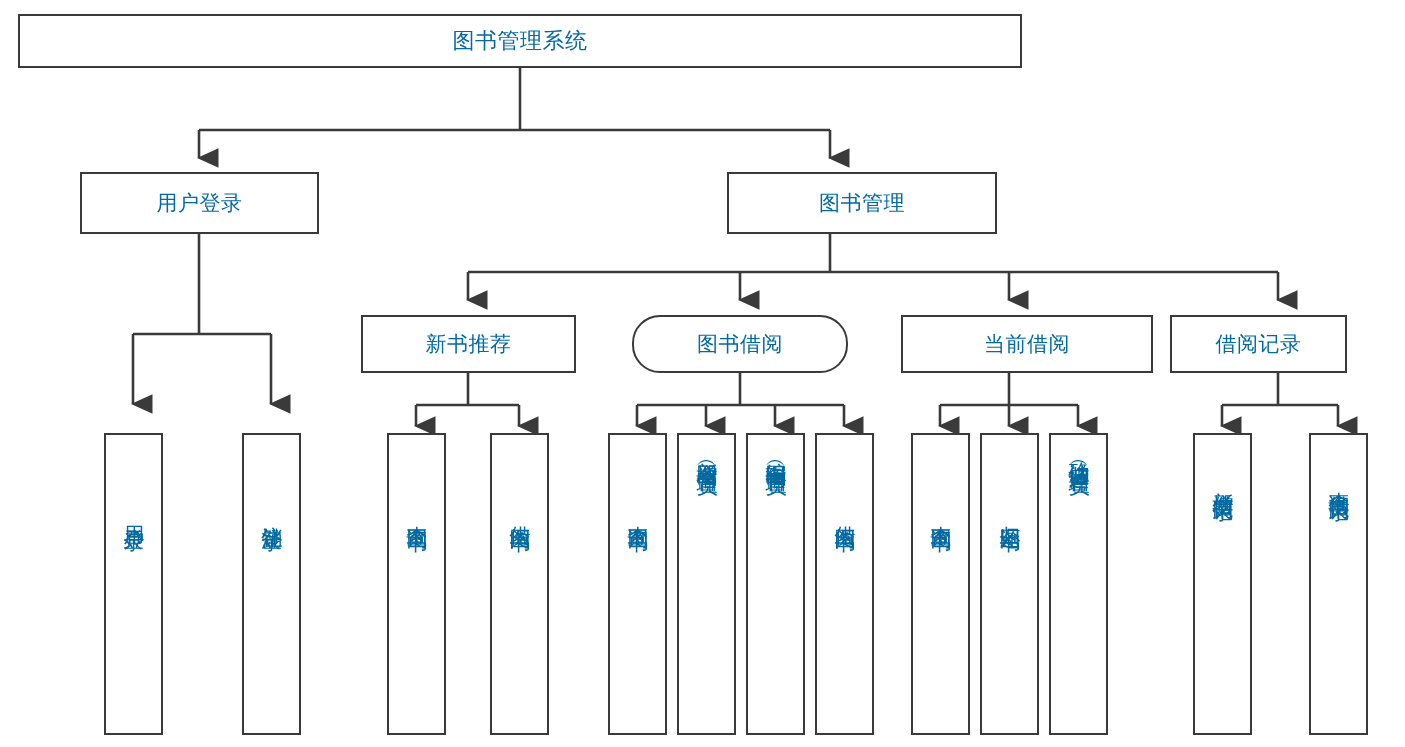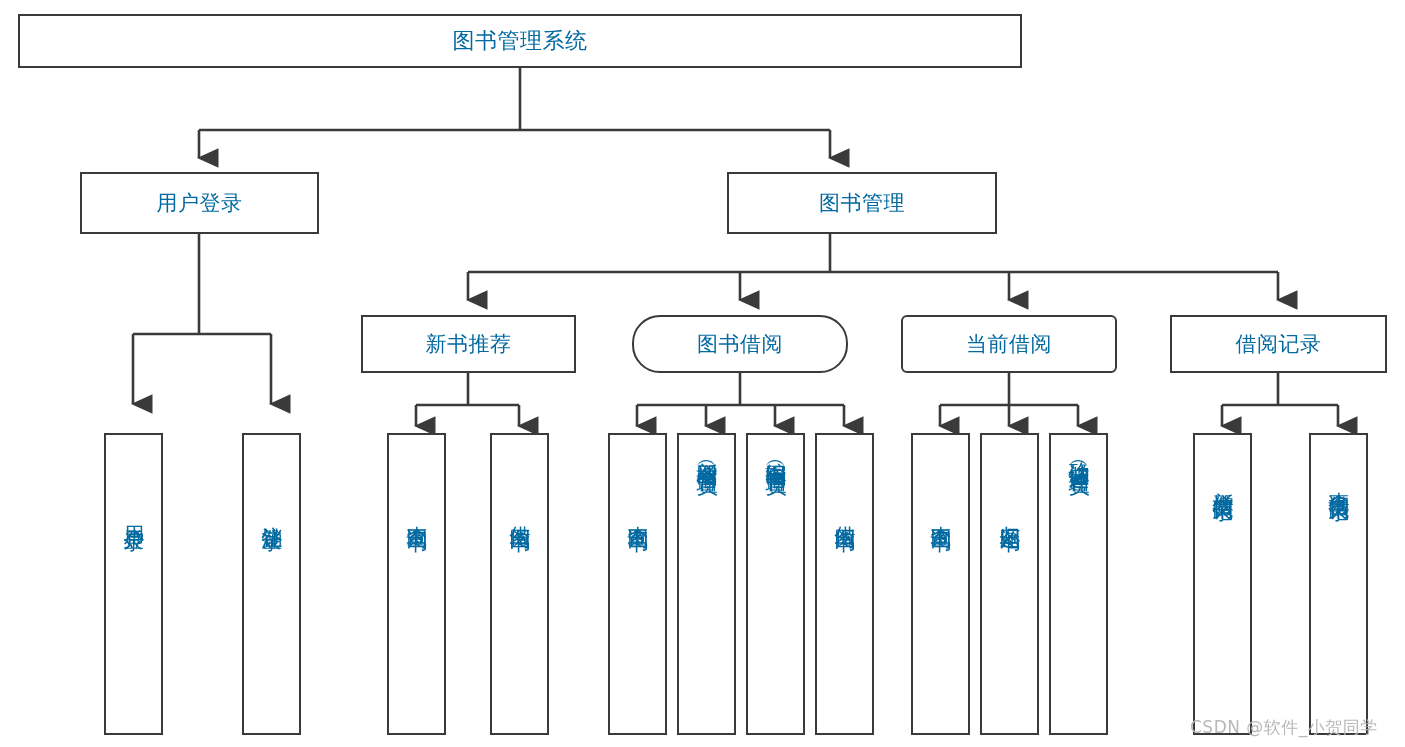--- a/index.html
+++ b/index.html
@@ -142,25 +142,25 @@
   </div>
 
   <div class="node horiz" style="left:361px; top:315px; width:215px; height:58px;justify-content:center;">
     <span class="label">新书推荐</span>
   </div>
 
   <div class="node horiz" style="left:632px; top:315px; width:216px; height:58px;border-radius:28px;">
     <span class="label">图书借阅</span>
   </div>
 
-  <div class="node horiz" style="left:901px; top:315px; width:216px; height:58px;border-radius:6px;">
+  <div class="node horiz" style="left:901px; top:315px; width:252px; height:58px;">
     <span class="label">当前借阅</span>
   </div>
 
-  <div class="node horiz" style="left:1170px; top:315px; width:217px; height:58px;">
+  <div class="node horiz" style="left:1170px; top:315px; width:177px; height:58px;">
     <span class="label">借阅记录</span>
   </div>
 
   <div class="node vert" style="left:104px; top:433px; width:59px; height:302px; padding-top:74px;">
     <span class="label">用户登录</span>
   </div>
 
   <div class="node vert" style="left:242px; top:433px; width:59px; height:302px; padding-top:74px;">
     <span class="label">注销登录</span>
   </div>
@@ -202,15 +202,14 @@
   </div>
 
   <div class="node vert" style="left:1193px; top:433px; width:59px; height:302px; padding-top:40px;">
     <span class="label">新增借阅记录</span>
   </div>
 
   <div class="node vert" style="left:1309px; top:433px; width:59px; height:302px; padding-top:40px;">
     <span class="label">查询借阅记录</span>
   </div>
 
-  <div class="watermark" style="left:1190px; top:716px;">CSDN @软件_小贺同学</div>
 
 </div>
 
 </body></html>

